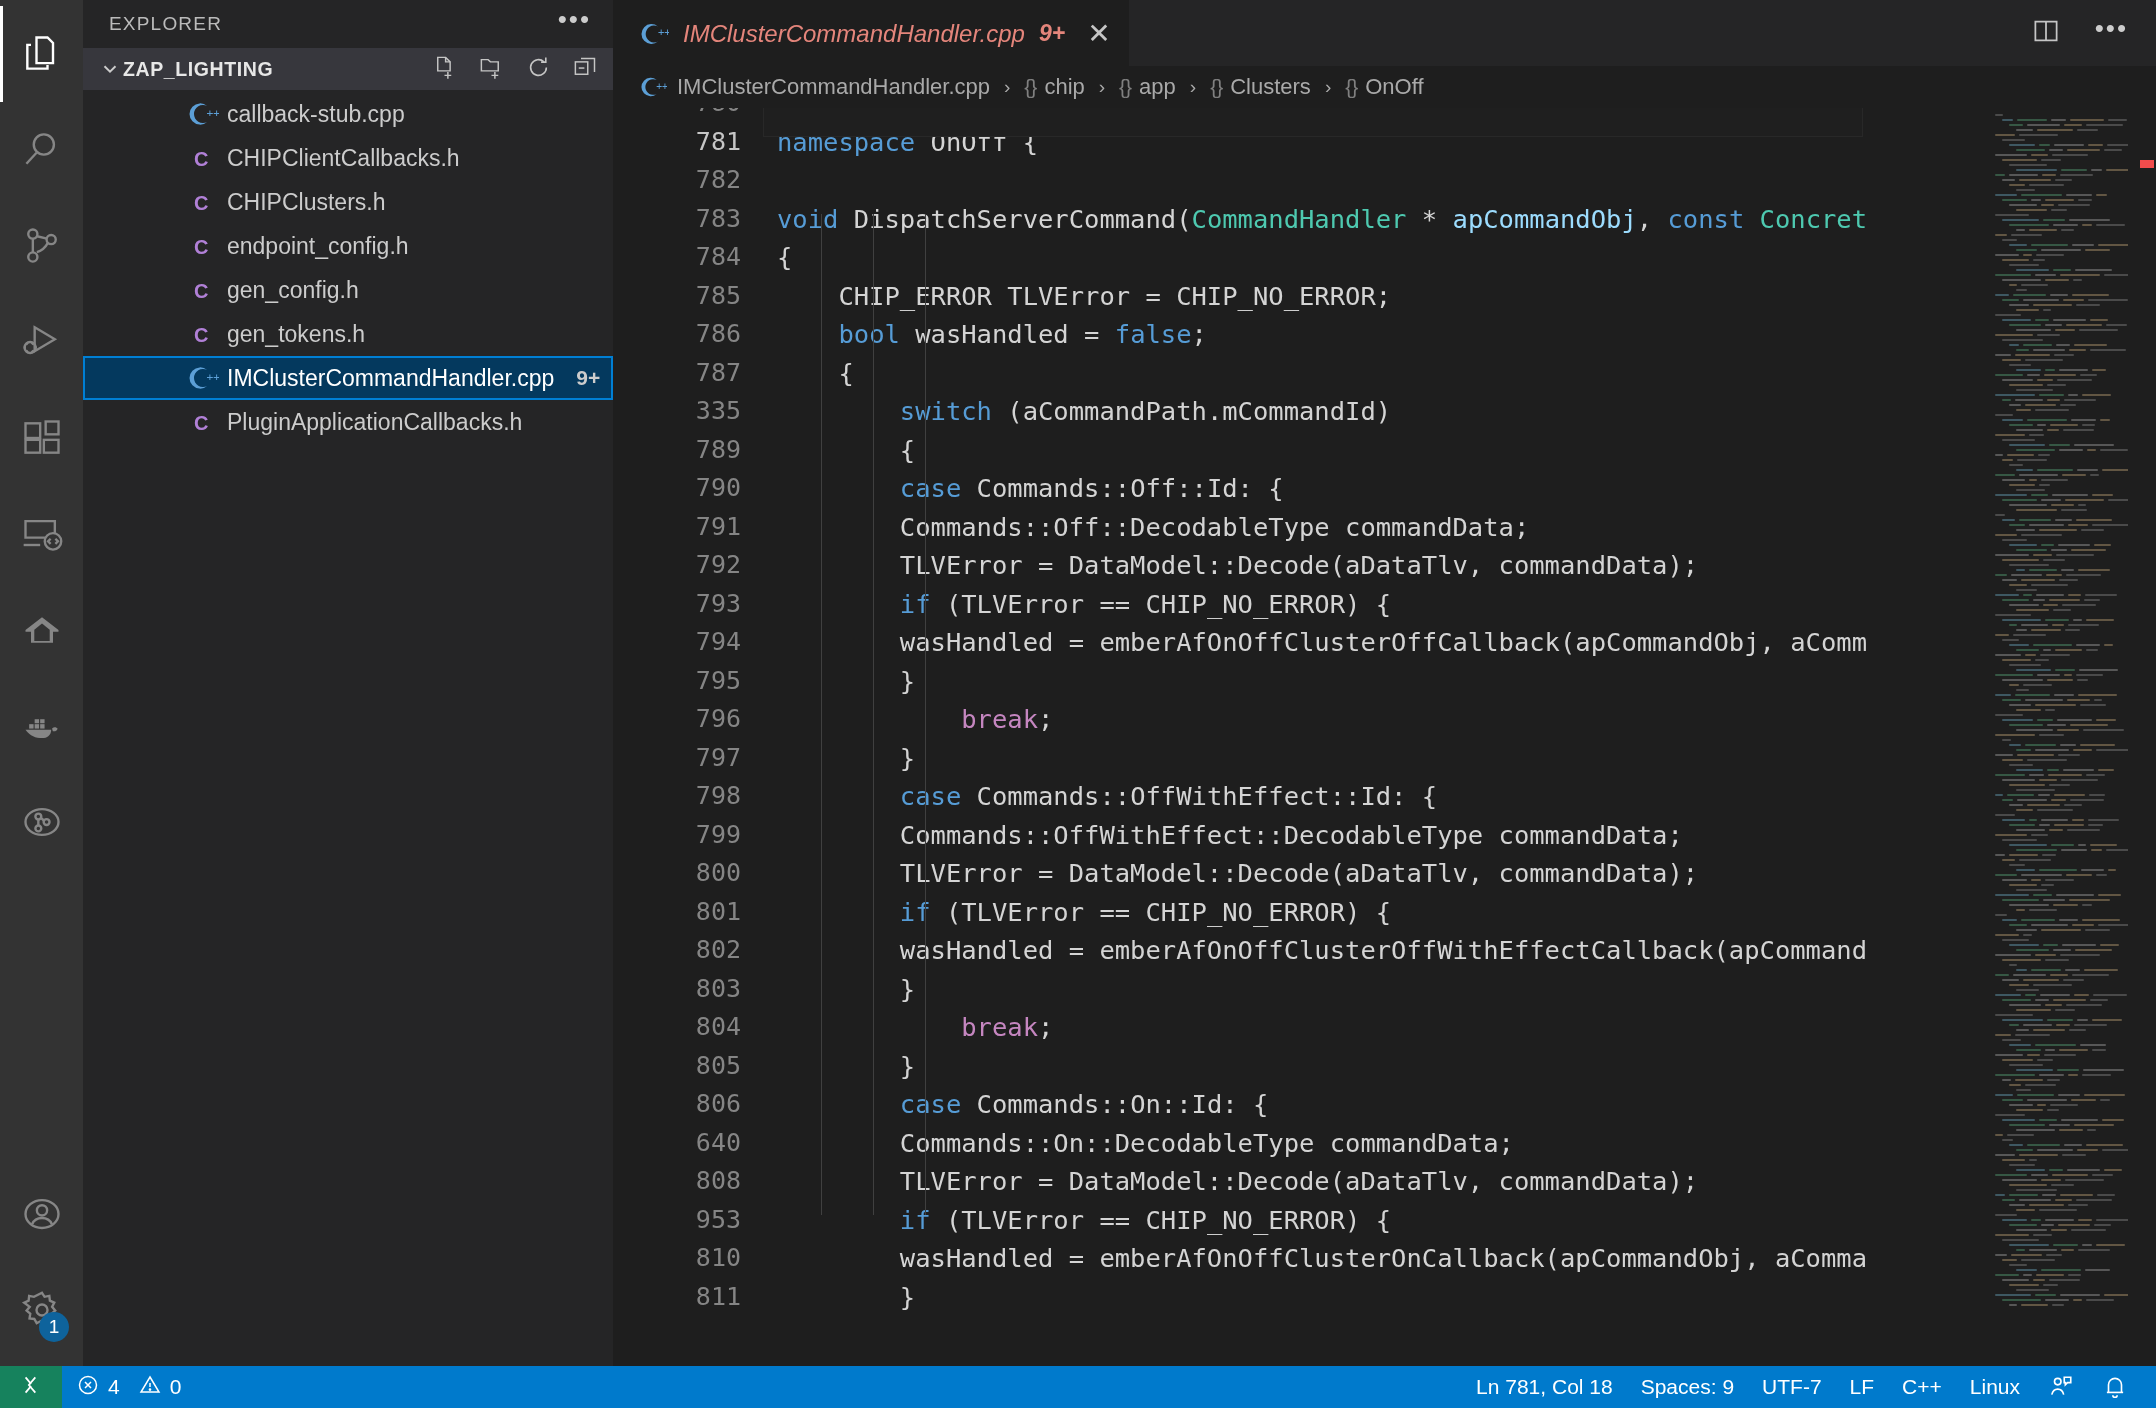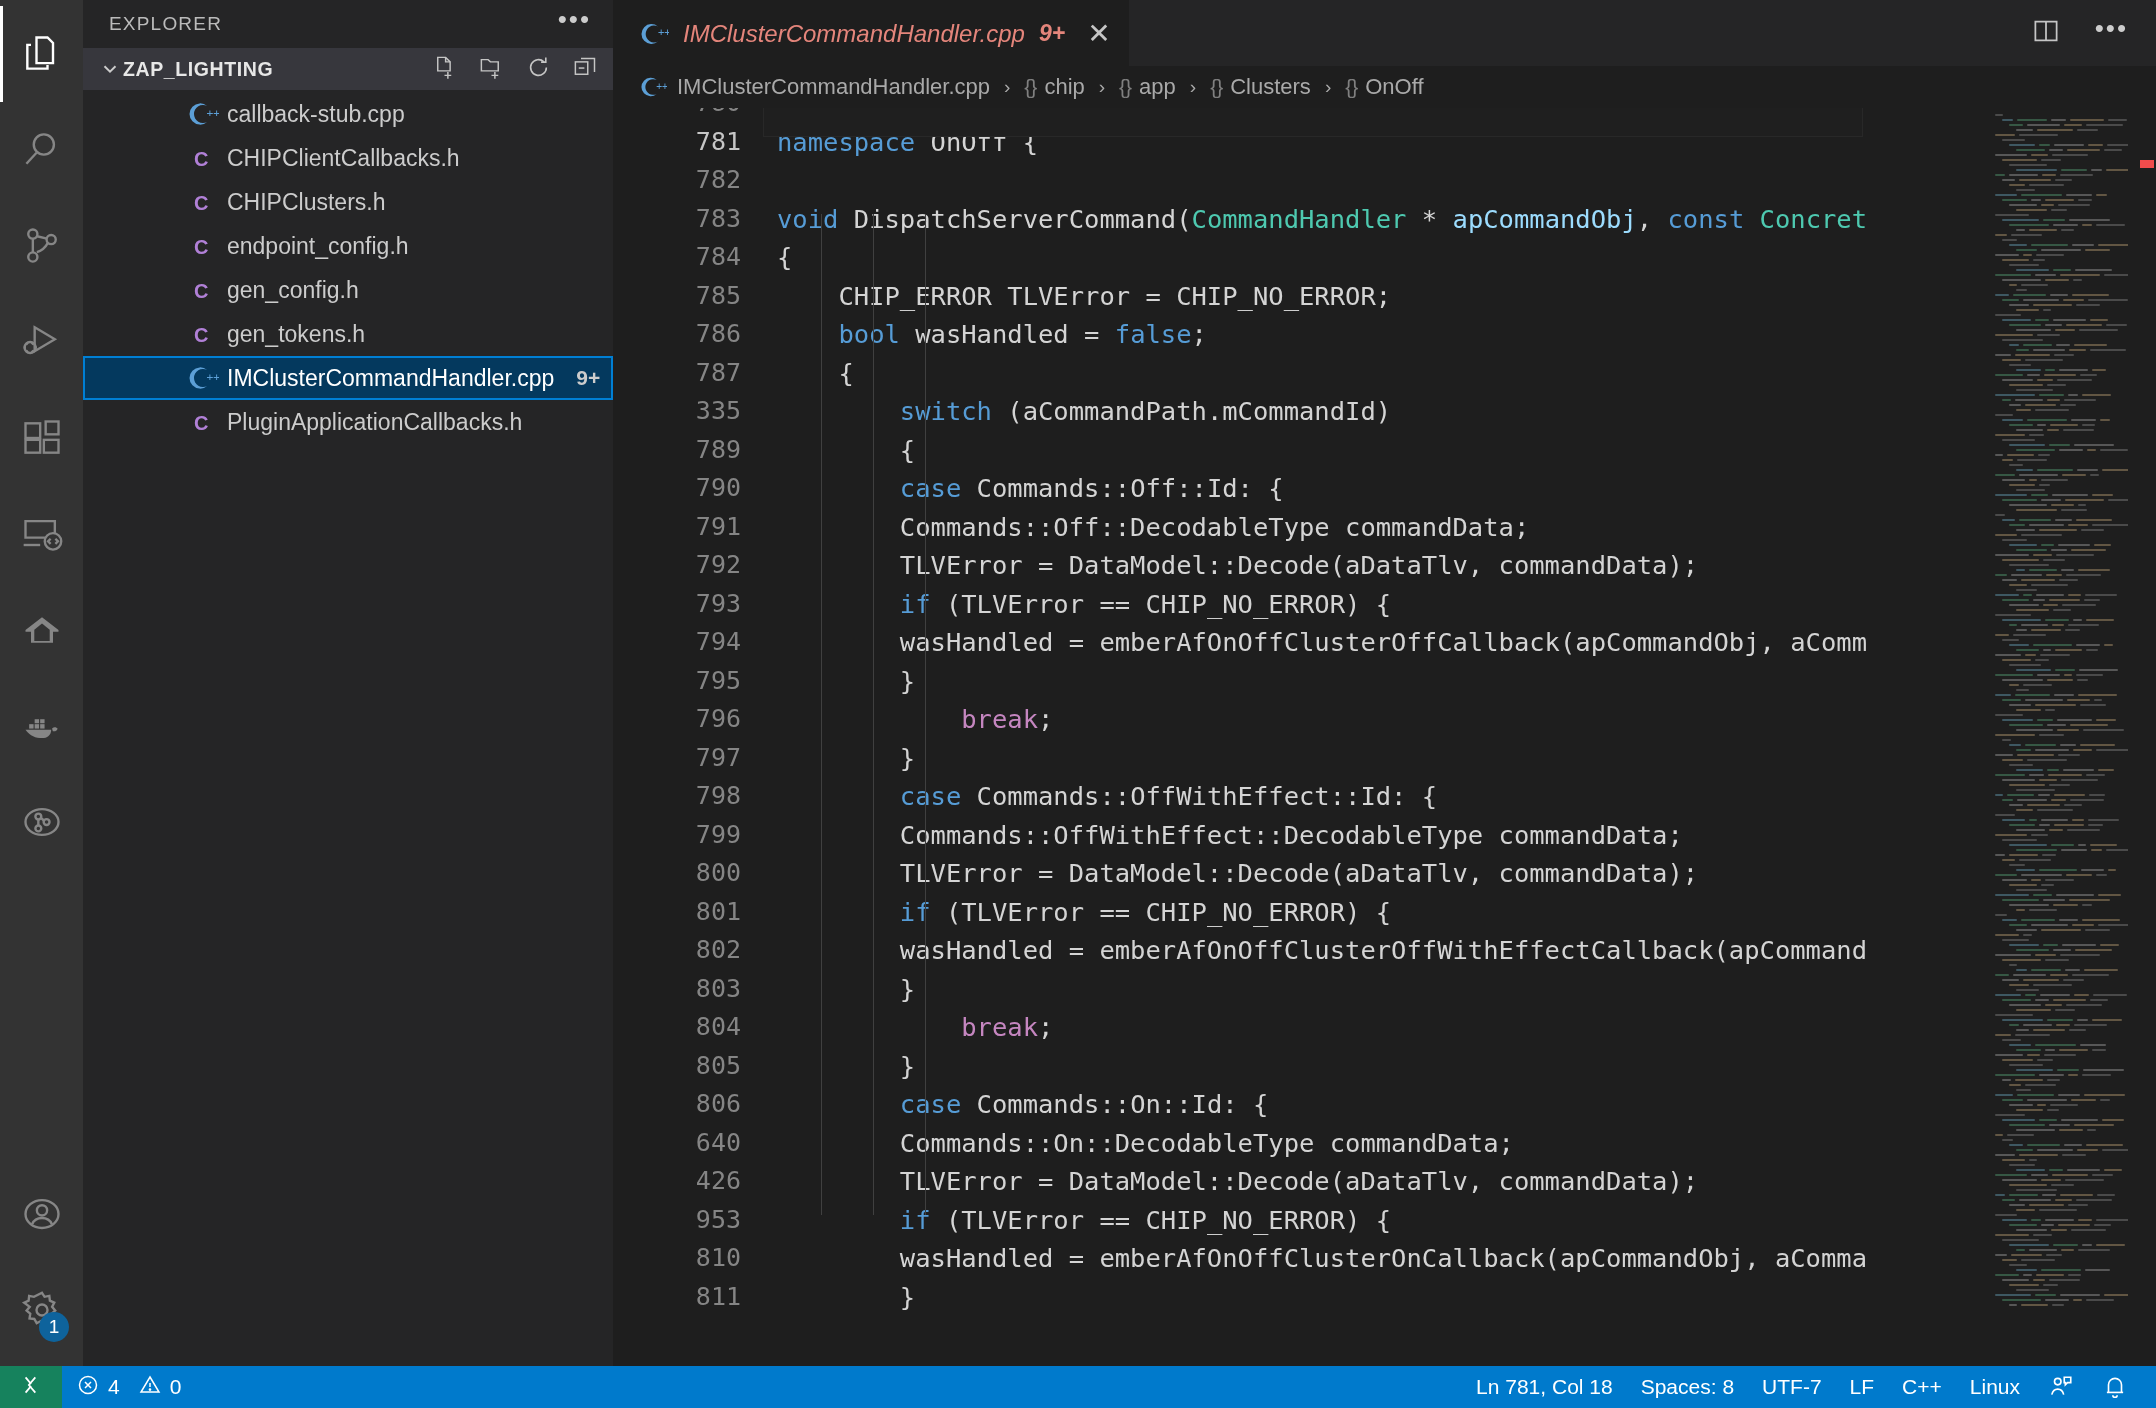--- a/index.html
+++ b/index.html
@@ -474,21 +474,21 @@
             <div>798</div>
             <div>799</div>
             <div>800</div>
             <div>801</div>
             <div>802</div>
             <div>803</div>
             <div>804</div>
             <div>805</div>
             <div>806</div>
             <div>640</div>
-            <div>426</div>
+            <div>808</div>
             <div>953</div>
             <div>810</div>
             <div>811</div>
           </div>
         <div class="codelines" id="codelines" style="margin-top: -24px; position: relative;"><div class="active-line-box" style="top: 14.5px; left: 0px; width: 1100px; z-index: 0;"></div><div></div><div><span class="kw">namespace</span><span> OnOff {</span></div><div></div><div><span class="kw">void</span><span> DispatchServerCommand(</span><span class="ty">CommandHandler</span><span> * </span><span class="id">apCommandObj</span><span>, </span><span class="kw">const</span><span> </span><span class="ty">Concret</span></div><div><span>{</span></div><div><span>    CHIP_ERROR TLVError = CHIP_NO_ERROR;</span></div><div><span>    </span><span class="kw">bool</span><span> wasHandled = </span><span class="kw">false</span><span>;</span></div><div><span>    {</span></div><div><span>        </span><span class="kw">switch</span><span> (aCommandPath.mCommandId)</span></div><div><span>        {</span></div><div><span>        </span><span class="kw">case</span><span> Commands::Off::Id: {</span></div><div><span>        Commands::Off::DecodableType commandData;</span></div><div><span>        TLVError = DataModel::Decode(aDataTlv, commandData);</span></div><div><span>        </span><span class="kw">if</span><span> (TLVError == CHIP_NO_ERROR) {</span></div><div><span>        wasHandled = emberAfOnOffClusterOffCallback(apCommandObj, aComm</span></div><div><span>        }</span></div><div><span>            </span><span class="cf">break</span><span>;</span></div><div><span>        }</span></div><div><span>        </span><span class="kw">case</span><span> Commands::OffWithEffect::Id: {</span></div><div><span>        Commands::OffWithEffect::DecodableType commandData;</span></div><div><span>        TLVError = DataModel::Decode(aDataTlv, commandData);</span></div><div><span>        </span><span class="kw">if</span><span> (TLVError == CHIP_NO_ERROR) {</span></div><div><span>        wasHandled = emberAfOnOffClusterOffWithEffectCallback(apCommand</span></div><div><span>        }</span></div><div><span>            </span><span class="cf">break</span><span>;</span></div><div><span>        }</span></div><div><span>        </span><span class="kw">case</span><span> Commands::On::Id: {</span></div><div><span>        Commands::On::DecodableType commandData;</span></div><div><span>        TLVError = DataModel::Decode(aDataTlv, commandData);</span></div><div><span>        </span><span class="kw">if</span><span> (TLVError == CHIP_NO_ERROR) {</span></div><div><span>        wasHandled = emberAfOnOffClusterOnCallback(apCommandObj, aComma</span></div><div><span>        }</span></div><div class="indent-guide" style="left: 58px; top: 130px; height: 1001px;"></div><div class="indent-guide" style="left: 110px; top: 130px; height: 1001px;"></div><div class="indent-guide" style="left: 162px; top: 130px; height: 1001px;"></div></div>
         <div class="minimap" id="minimap">
             <div class="mini-line" style="left: 6px; top: 6px; width: 8px; background: rgb(90, 90, 90); opacity: 0.75;"></div>
             <div class="mini-line" style="left: 13px; top: 11px; width: 11px; background: rgb(74, 108, 122); opacity: 0.75;"></div>
             <div class="mini-line" style="left: 28px; top: 11px; width: 30px; background: rgb(63, 107, 82); opacity: 0.75;"></div>
             <div class="mini-line" style="left: 62px; top: 11px; width: 15px; background: rgb(107, 107, 107); opacity: 0.75;"></div>
@@ -1184,21 +1184,21 @@
         <svg width="24" height="24" viewBox="0 0 24 24" fill="none" stroke="#fff" stroke-width="1.5">
           <path d="M12 4L21 19H3z"></path>
             <path d="M12 10v4"></path>
             <circle cx="12" cy="16.6" r=".6" fill="#fff"></circle>
         </svg>
       </span>
       <span>0</span>
     </div>
     <div class="sb-right" id="sb-right">
         <div class="sb-item">Ln 781, Col 18</div>
-        <div class="sb-item">Spaces: 8</div>
+        <div class="sb-item">Spaces: 9</div>
         <div class="sb-item">UTF-7</div>
         <div class="sb-item">LF</div>
         <div class="sb-item">C++</div>
         <div class="sb-item">Linux</div>
         <div class="sb-item">
           <svg width="26" height="26" viewBox="0 0 24 24" fill="none" stroke="#fff" stroke-width="1.5">
             <circle cx="9" cy="7" r="3"></circle>
             <path d="M3.5 19c.8-3.4 3-5 5.5-5s4.7 1.6 5.5 5"></path>
             <path d="M15 3h6v5h-3l-2 2V8h-1z"></path>
           </svg>

